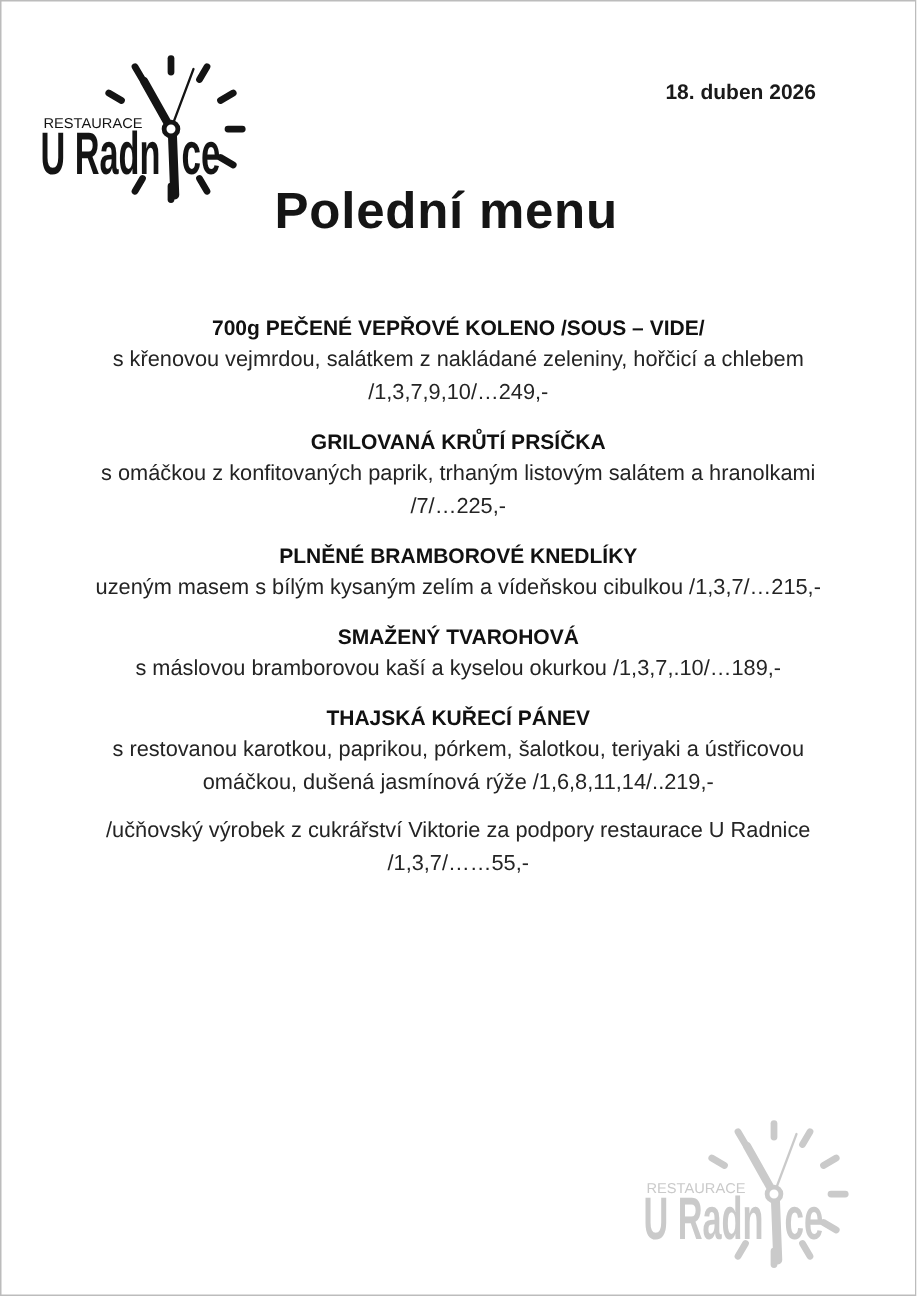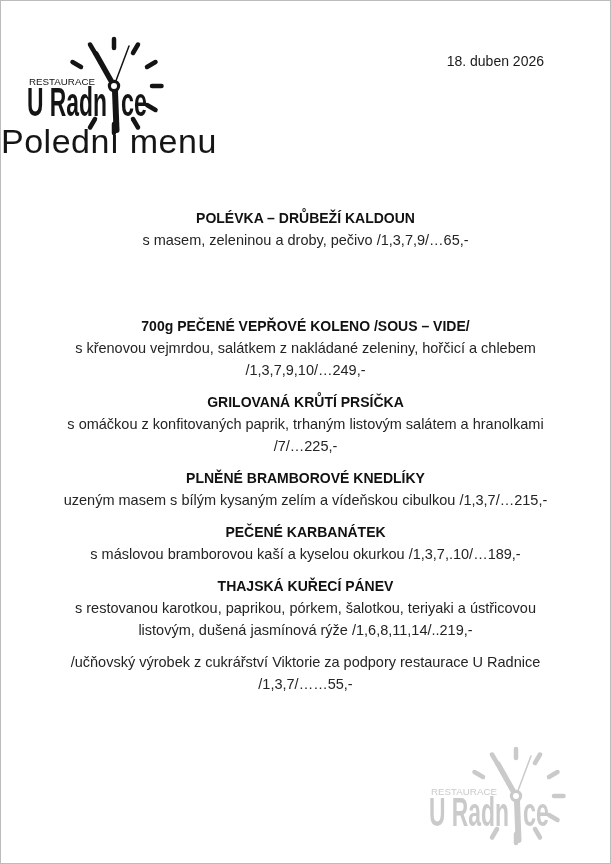--- a/index.html
+++ b/index.html
@@ -14,25 +14,26 @@
     width:611px;height:864px;
     box-sizing:border-box;
     background:#fff;
     border:1px solid var(--border);
     font-family:"Liberation Sans", sans-serif;
     color:var(--ink);
     overflow:hidden;
   }
   .date{
     position:absolute;top:52px;right:66px;
-    font-size:14px;font-weight:400;color:var(--ink);text-align:right;
+    font-size:14px;font-weight:700;color:var(--ink);text-align:right;
   }
   .title{
     position:absolute;top:121px;left:0;right:16px;
-    font-size:34px;font-weight:400;letter-spacing:.5px;
+    text-align:center;
+    font-size:34px;font-weight:700;letter-spacing:.5px;
     color:#151515;
   }
   .menu{
     position:absolute;top:206px;left:40px;right:40px;
     text-align:center;
   }
   .item{margin-bottom:10px;}
   .item.gap-large{margin-bottom:64px;}
   .item-name{font-size:14px;font-weight:700;line-height:22px;color:#111;}
   .item-name .prefix{font-weight:700;}
@@ -72,51 +73,47 @@
     <text class="logo-big" x="0" y="79" textLength="80" lengthAdjust="spacingAndGlyphs">U Radn</text>
     <text class="logo-big" x="94" y="79" textLength="26" lengthAdjust="spacingAndGlyphs">ce</text>
   </svg>
 
   <div class="date">18. duben 2026</div>
 
   <div class="title">Polední menu</div>
 
   <div class="menu">
 
-    <div class="item gap-large">
-      <div class="item-name"><span class="prefix"></span><span>POLÉVKA – DRŮBEŽÍ KALDOUN</span></div>
-      <div class="item-line">s masem, zeleninou a droby, pečivo /1,3,7,9/…65,-</div>
-    </div>
 
     <div class="item">
       <div class="item-name"><span class="prefix">700g </span><span>PEČENÉ VEPŘOVÉ KOLENO /SOUS – VIDE/</span></div>
       <div class="item-line">s křenovou vejmrdou, salátkem z nakládané zeleniny, hořčicí a chlebem</div>
       <div class="item-line">/1,3,7,9,10/…249,-</div>
     </div>
 
     <div class="item">
       <div class="item-name"><span class="prefix"></span><span>GRILOVANÁ KRŮTÍ PRSÍČKA</span></div>
       <div class="item-line">s omáčkou z konfitovaných paprik, trhaným listovým salátem a hranolkami</div>
       <div class="item-line">/7/…225,-</div>
     </div>
 
     <div class="item">
       <div class="item-name"><span class="prefix"></span><span>PLNĚNÉ BRAMBOROVÉ KNEDLÍKY</span></div>
       <div class="item-line">uzeným masem s bílým kysaným zelím a vídeňskou cibulkou /1,3,7/…215,-</div>
     </div>
 
     <div class="item">
-      <div class="item-name"><span class="prefix"></span><span>PEČENÉ KARBANÁTEK</span></div>
+      <div class="item-name"><span class="prefix"></span><span>SMAŽENÝ TVAROHOVÁ</span></div>
       <div class="item-line">s máslovou bramborovou kaší a kyselou okurkou /1,3,7,.10/…189,-</div>
     </div>
 
     <div class="item">
       <div class="item-name"><span class="prefix"></span><span>THAJSKÁ KUŘECÍ PÁNEV</span></div>
       <div class="item-line">s restovanou karotkou, paprikou, pórkem, šalotkou, teriyaki a ústřicovou</div>
-      <div class="item-line">listovým, dušená jasmínová rýže /1,6,8,11,14/..219,-</div>
+      <div class="item-line">omáčkou, dušená jasmínová rýže /1,6,8,11,14/..219,-</div>
     </div>
 
     <div class="item">
       <div class="item-line">/učňovský výrobek z cukrářství Viktorie za podpory restaurace U Radnice</div>
       <div class="item-line">/1,3,7/……55,-</div>
     </div>
 
   </div>
 
   <svg class="logo logo-watermark" viewBox="0 0 152 102" aria-hidden="true">

